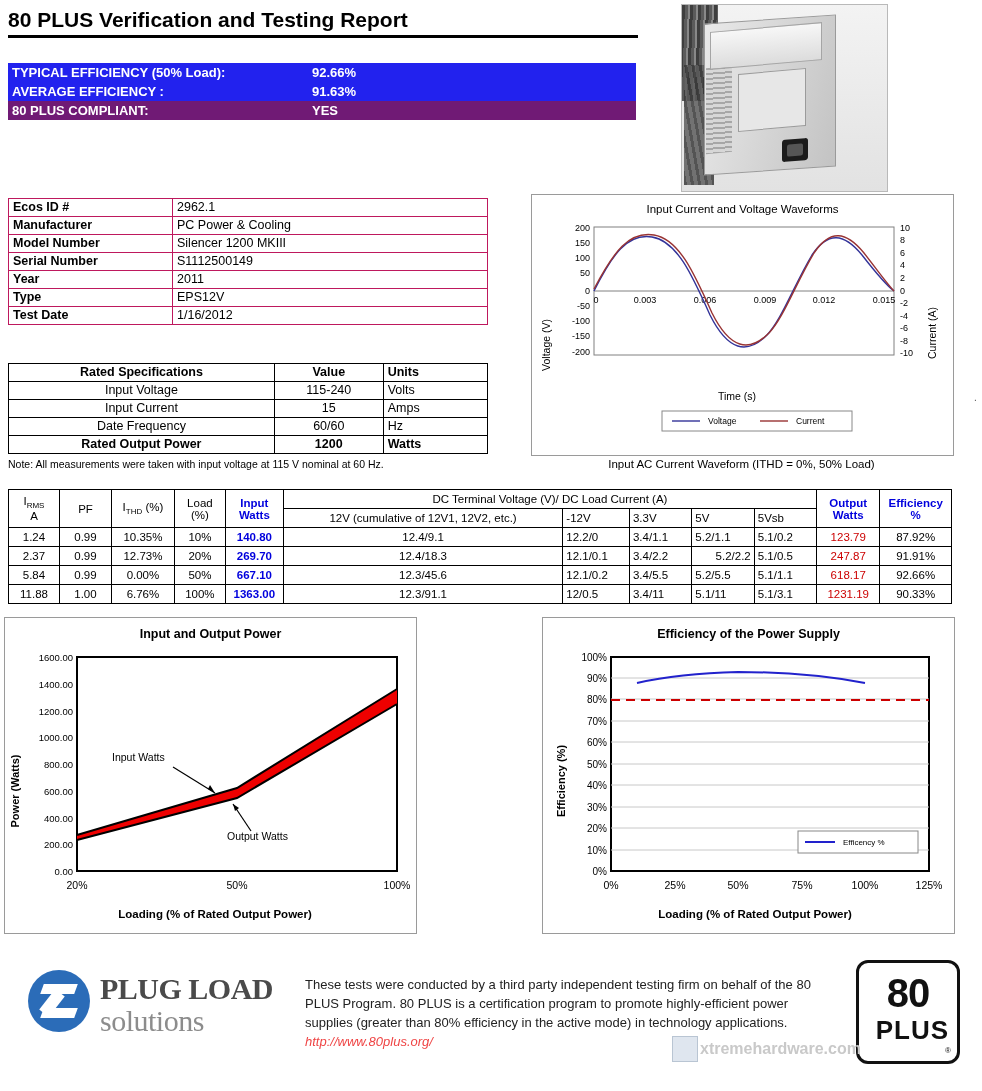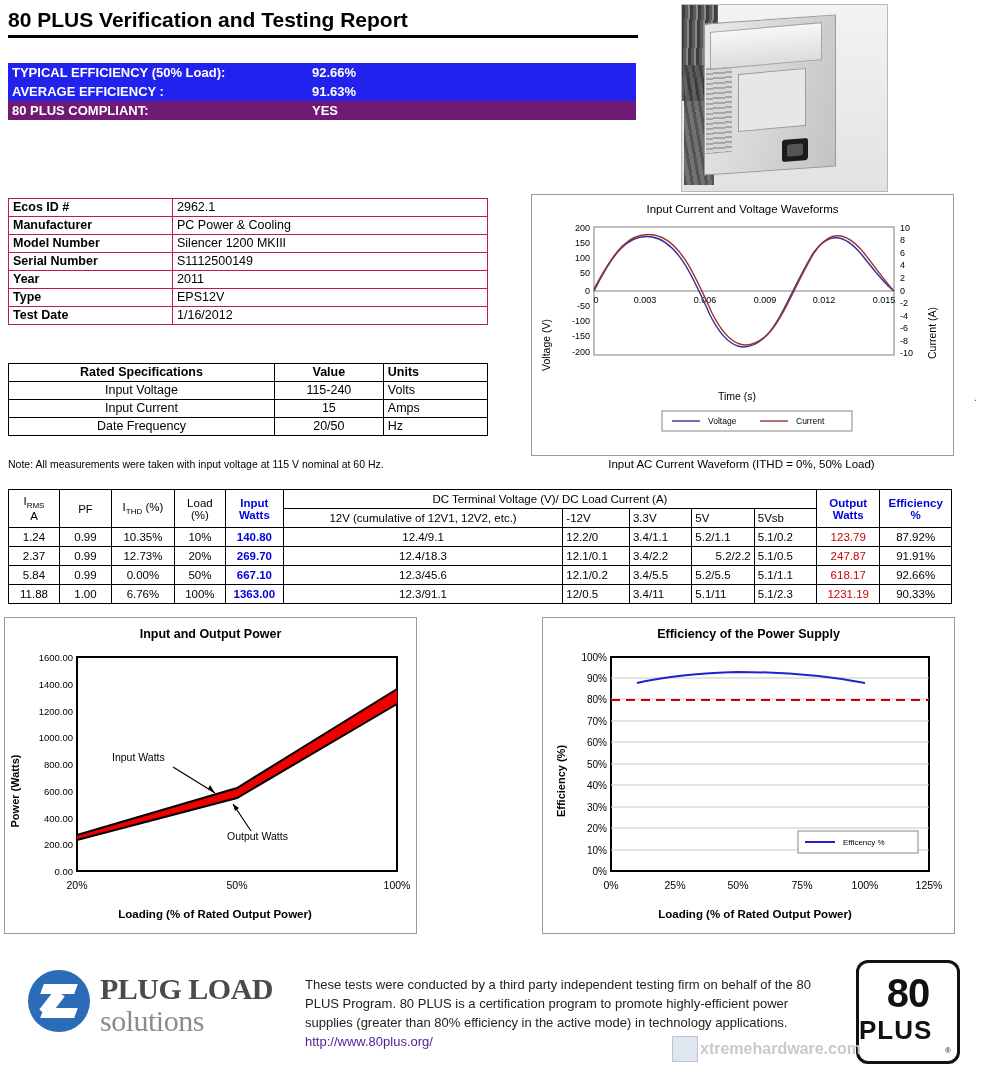--- a/index.html
+++ b/index.html
@@ -309,21 +309,22 @@
   .footer-text {
     position: absolute;
     left: 305px;
     top: 975px;
     width: 520px;
     font-size: 13px;
     line-height: 19px;
     color: #222;
   }
   .footer-link {
-    color: #4c1d95;
+    color: #ef4444;
+    font-style: italic;
   }
   .badge80 {
     position: absolute;
     left: 856px;
     top: 960px;
     width: 98px;
     height: 98px;
     border: 3px solid #111;
     border-radius: 12px;
     background: #fff;
@@ -333,21 +334,21 @@
     left: 0; right: 0; top: 8px;
     text-align: center;
     font-size: 40px;
     font-weight: bold;
     color: #111;
     letter-spacing: -1px;
   }
   .badge80 .bplus {
     position: absolute;
     left: 0; right: 8px; top: 52px;
-    text-align: left;
+    text-align: right;
     font-size: 26px;
     font-weight: bold;
     color: #111;
     letter-spacing: 1px;
   }
   .badge80 .reg {
     position: absolute;
     right: 6px; bottom: 6px;
     font-size: 8px;
     color: #111;
@@ -454,22 +455,27 @@
       <td class="c">115-240</td>
       <td class="l">Volts</td>
     </tr>
     <tr>
       <td class="c">Input Current</td>
       <td class="c">15</td>
       <td class="l">Amps</td>
     </tr>
     <tr>
       <td class="c">Date Frequency</td>
-      <td class="c">20/50</td>
+      <td class="c">60/60</td>
       <td class="l">Hz</td>
+    </tr>
+    <tr>
+      <td class="c b">Rated Output Power</td>
+      <td class="c b">1200</td>
+      <td class="l b">Watts</td>
     </tr>
   </tbody>
     </table>
 
   <div class="note">Note: All measurements were taken with input voltage at 115 V nominal at 60 Hz.</div>
 
   <div class="wave-box">
     <div class="wave-title">Input Current and Voltage Waveforms</div>
     <svg width="419" height="225" viewBox="0 0 419 225">
 
@@ -606,21 +612,21 @@
     <tr>
       <td>11.88</td>
       <td>1.00</td>
       <td>6.76%</td>
       <td>100%</td>
       <td class="blue">1363.00</td>
       <td>12.3/91.1</td>
       <td style="text-align:left">12/0.5</td>
       <td style="text-align:left">3.4/11</td>
       <td style="text-align:left">5.1/11</td>
-      <td style="text-align:left">5.1/2.3</td>
+      <td style="text-align:left">5.1/3.1</td>
       <td class="red">1231.19</td>
       <td>90.33%</td>
     </tr>
   </tbody>
     </table>
 
   <div class="pow-box">
     <div class="chart-h">Input and Output Power</div>
     <svg width="409" height="285" viewBox="0 0 409 285">
       <text x="14" y="150" font-size="11" font-weight="bold" transform="rotate(-90 14 150)" text-anchor="middle">Power (Watts)</text>

